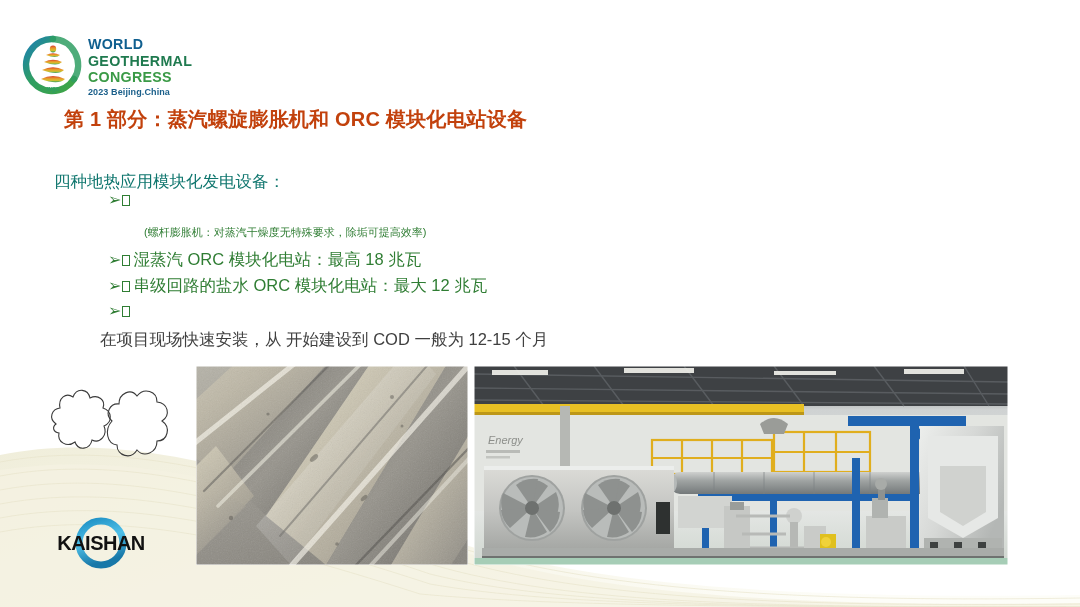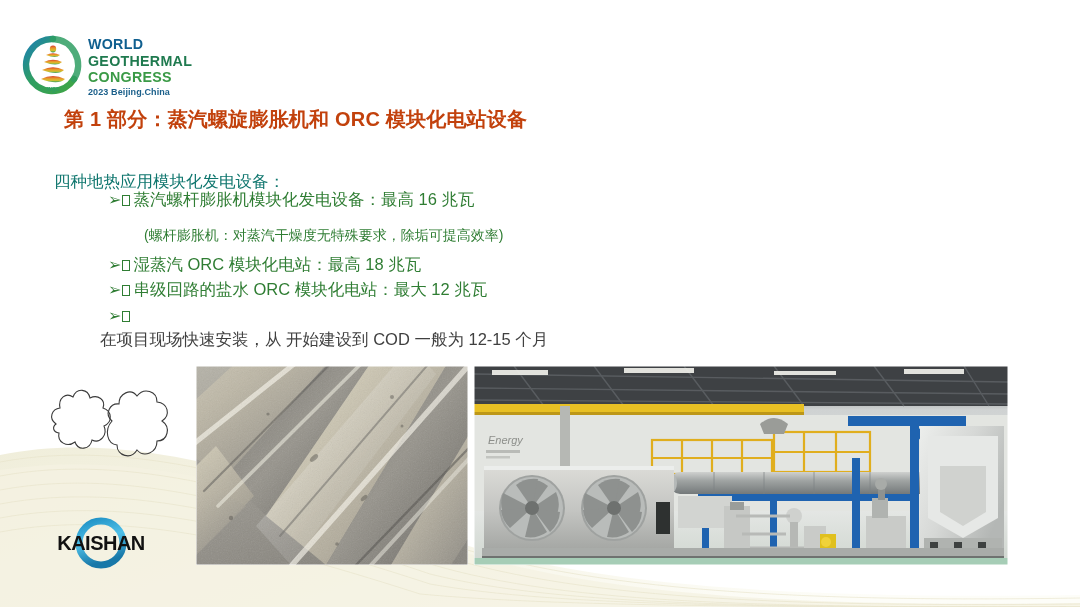--- a/index.html
+++ b/index.html
@@ -73,21 +73,21 @@
     font-family:"DejaVu Sans",sans-serif;
   }
   .bullet-box {
     display:inline-block; width:8px; height:11px;
     border:1px solid #2f7d33; margin:0 3px 0 1px; flex:none;
     position:relative; top:1px;
   }
   .bullet-text { font-size:16.5px; color:#2f7d33; line-height:1.45; }
 
   .sub-note {
-    font-size:14px; color:#2f7d33; white-space:nowrap;
+    font-size:11px; color:#2f7d33; white-space:nowrap;
     margin:14px 0 7px 36px; line-height:1.4;
   }
 
   #closing-line {
     position:absolute; left:100px; top:237px;
     font-size:16.5px; color:#404040; white-space:nowrap;
   }
 
   
   #photos { position:absolute; left:0; top:0; width:992px; height:607px; z-index:2; }
@@ -167,21 +167,20 @@
   <div id="section-title">第 1 部分：蒸汽螺旋膨胀机和 ORC 模块化电站设备</div>
 
   <div id="intro-line">四种地热应用模块化发电设备：</div>
 
   <div id="bullets">
 
     <div>
       <div class="bullet-row">
         <span class="bullet-arrow">➢</span>
         <span class="bullet-box"></span>
-        <span class="bullet-text">蒸汽螺杆膨胀机模块化发电设备：最高 16 兆瓦</span>
       </div>
       <div class="sub-note">(螺杆膨胀机：对蒸汽干燥度无特殊要求，除垢可提高效率)</div>
     </div>
 
     <div class="bullet-row">
       <span class="bullet-arrow">➢</span>
       <span class="bullet-box"></span>
       <span class="bullet-text">湿蒸汽 ORC 模块化电站：最高 18 兆瓦</span>
     </div>
 

